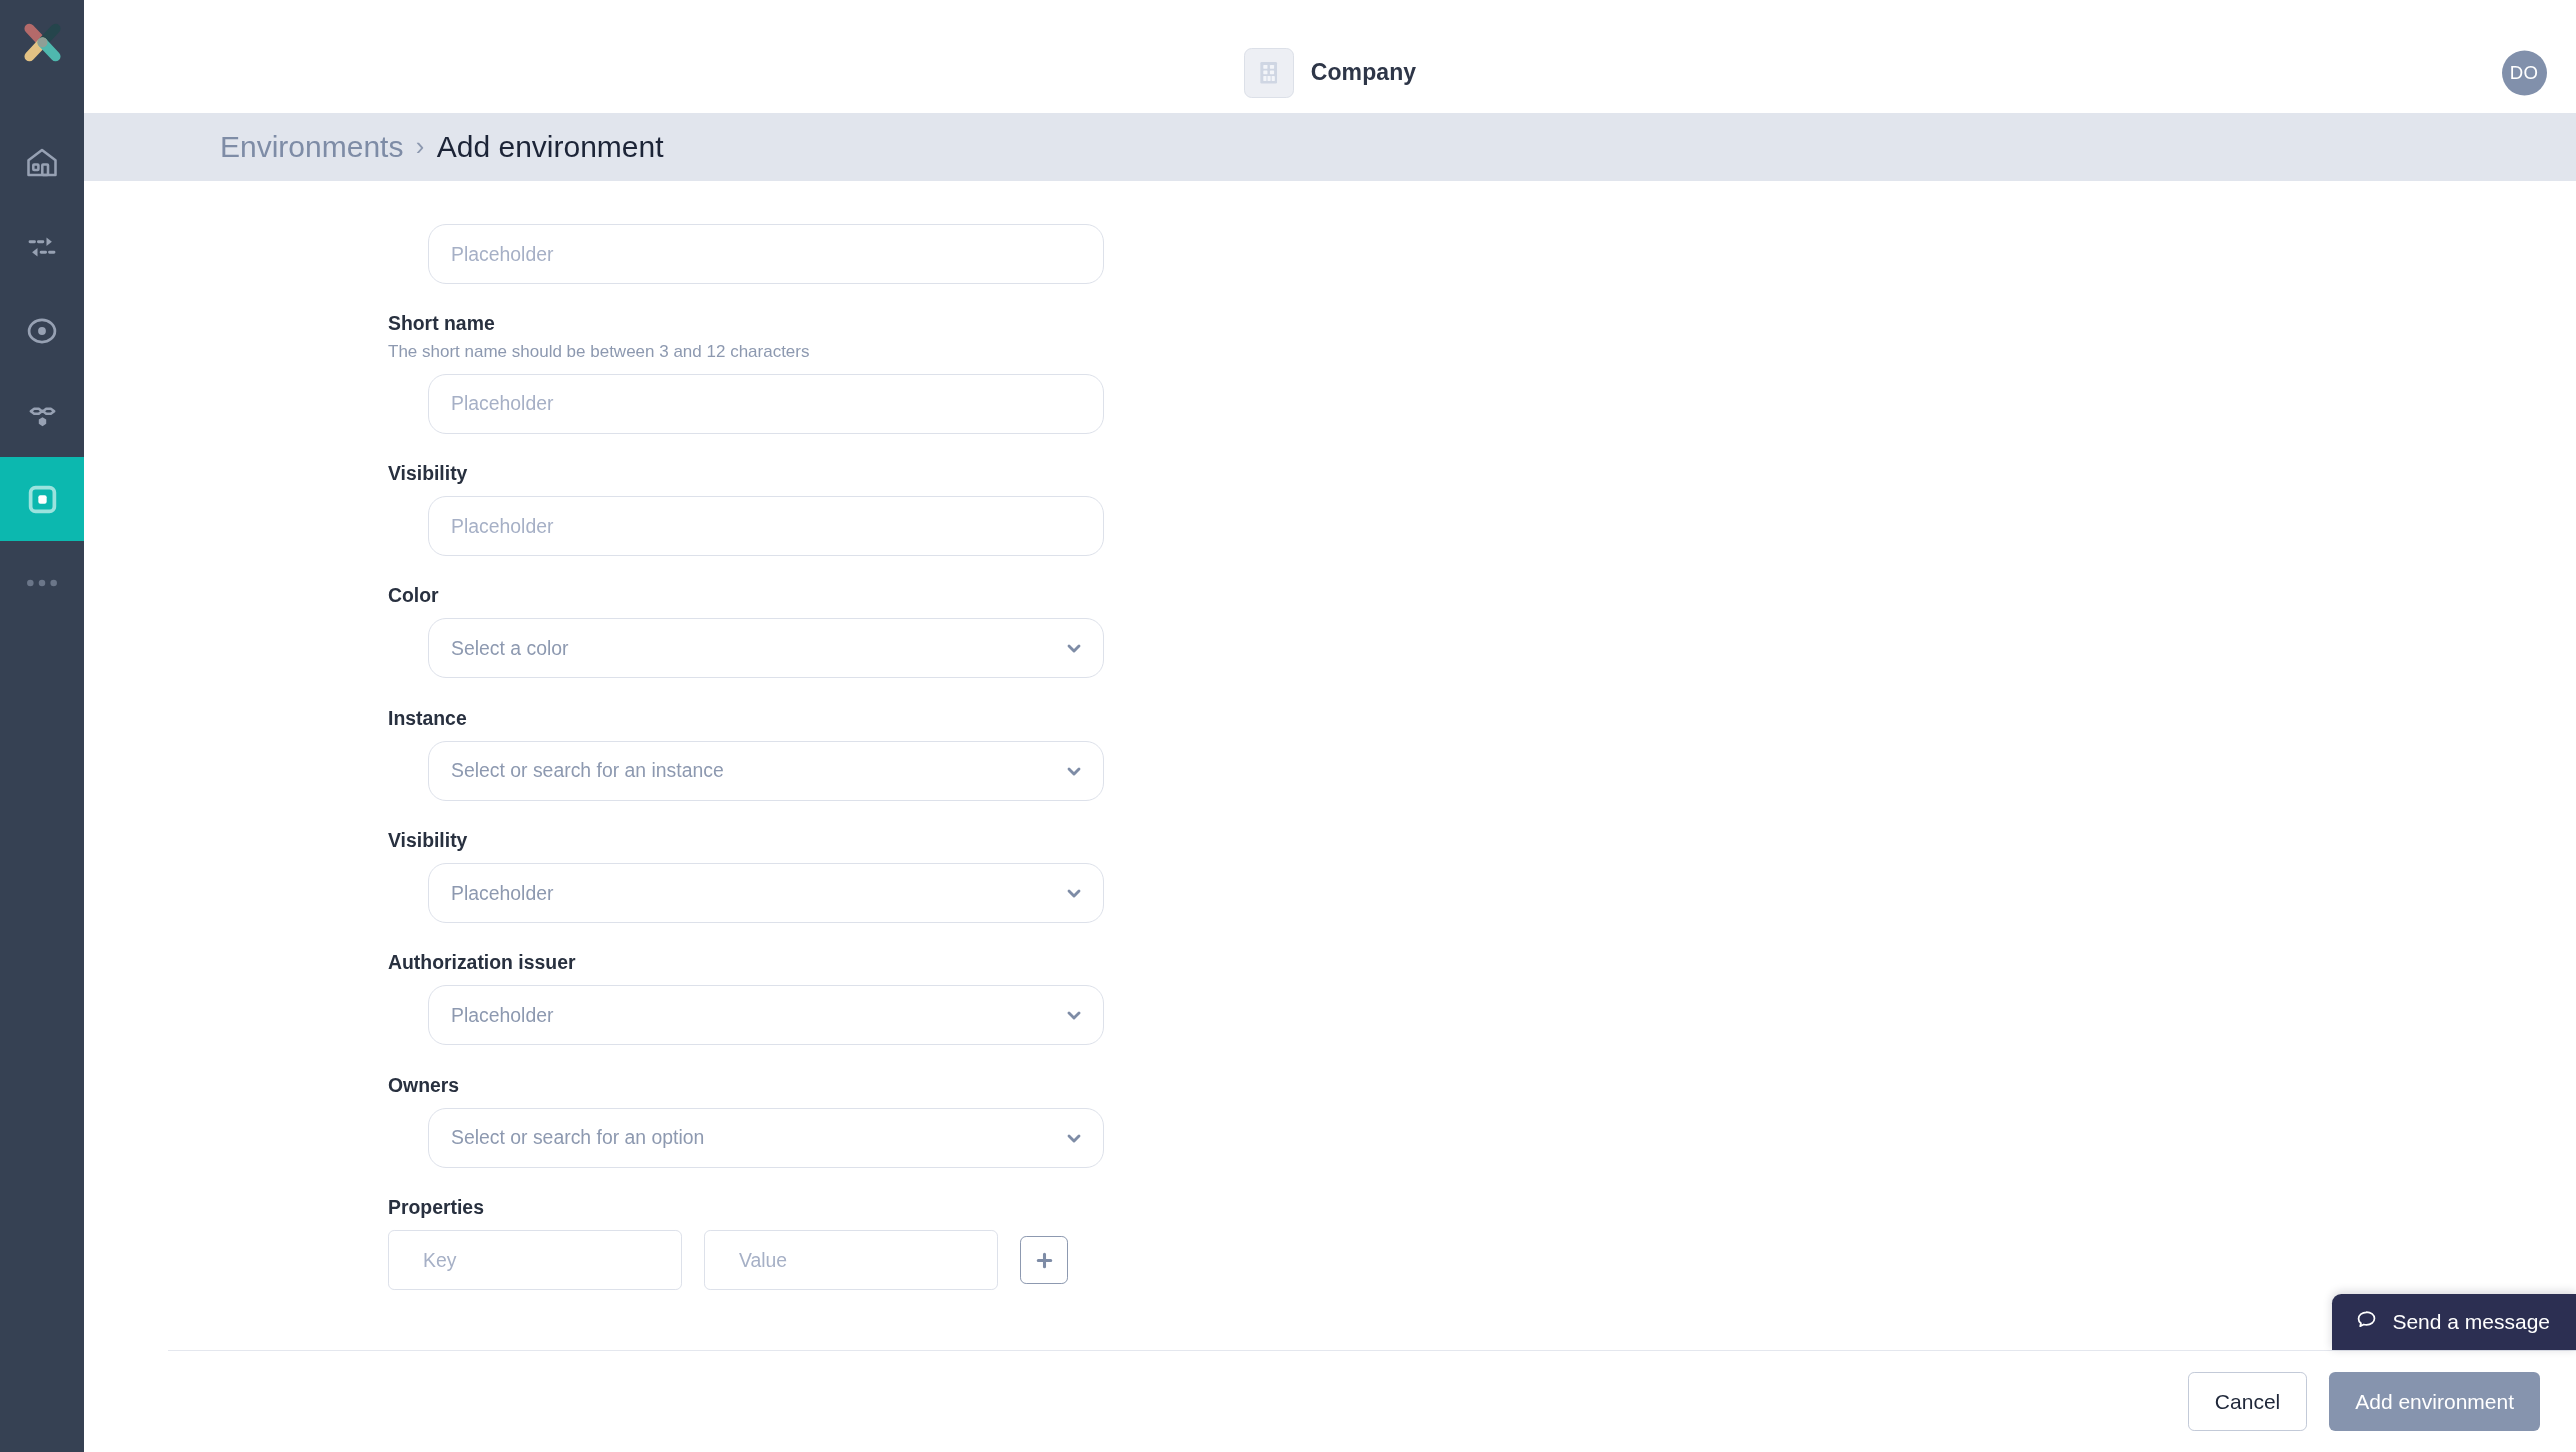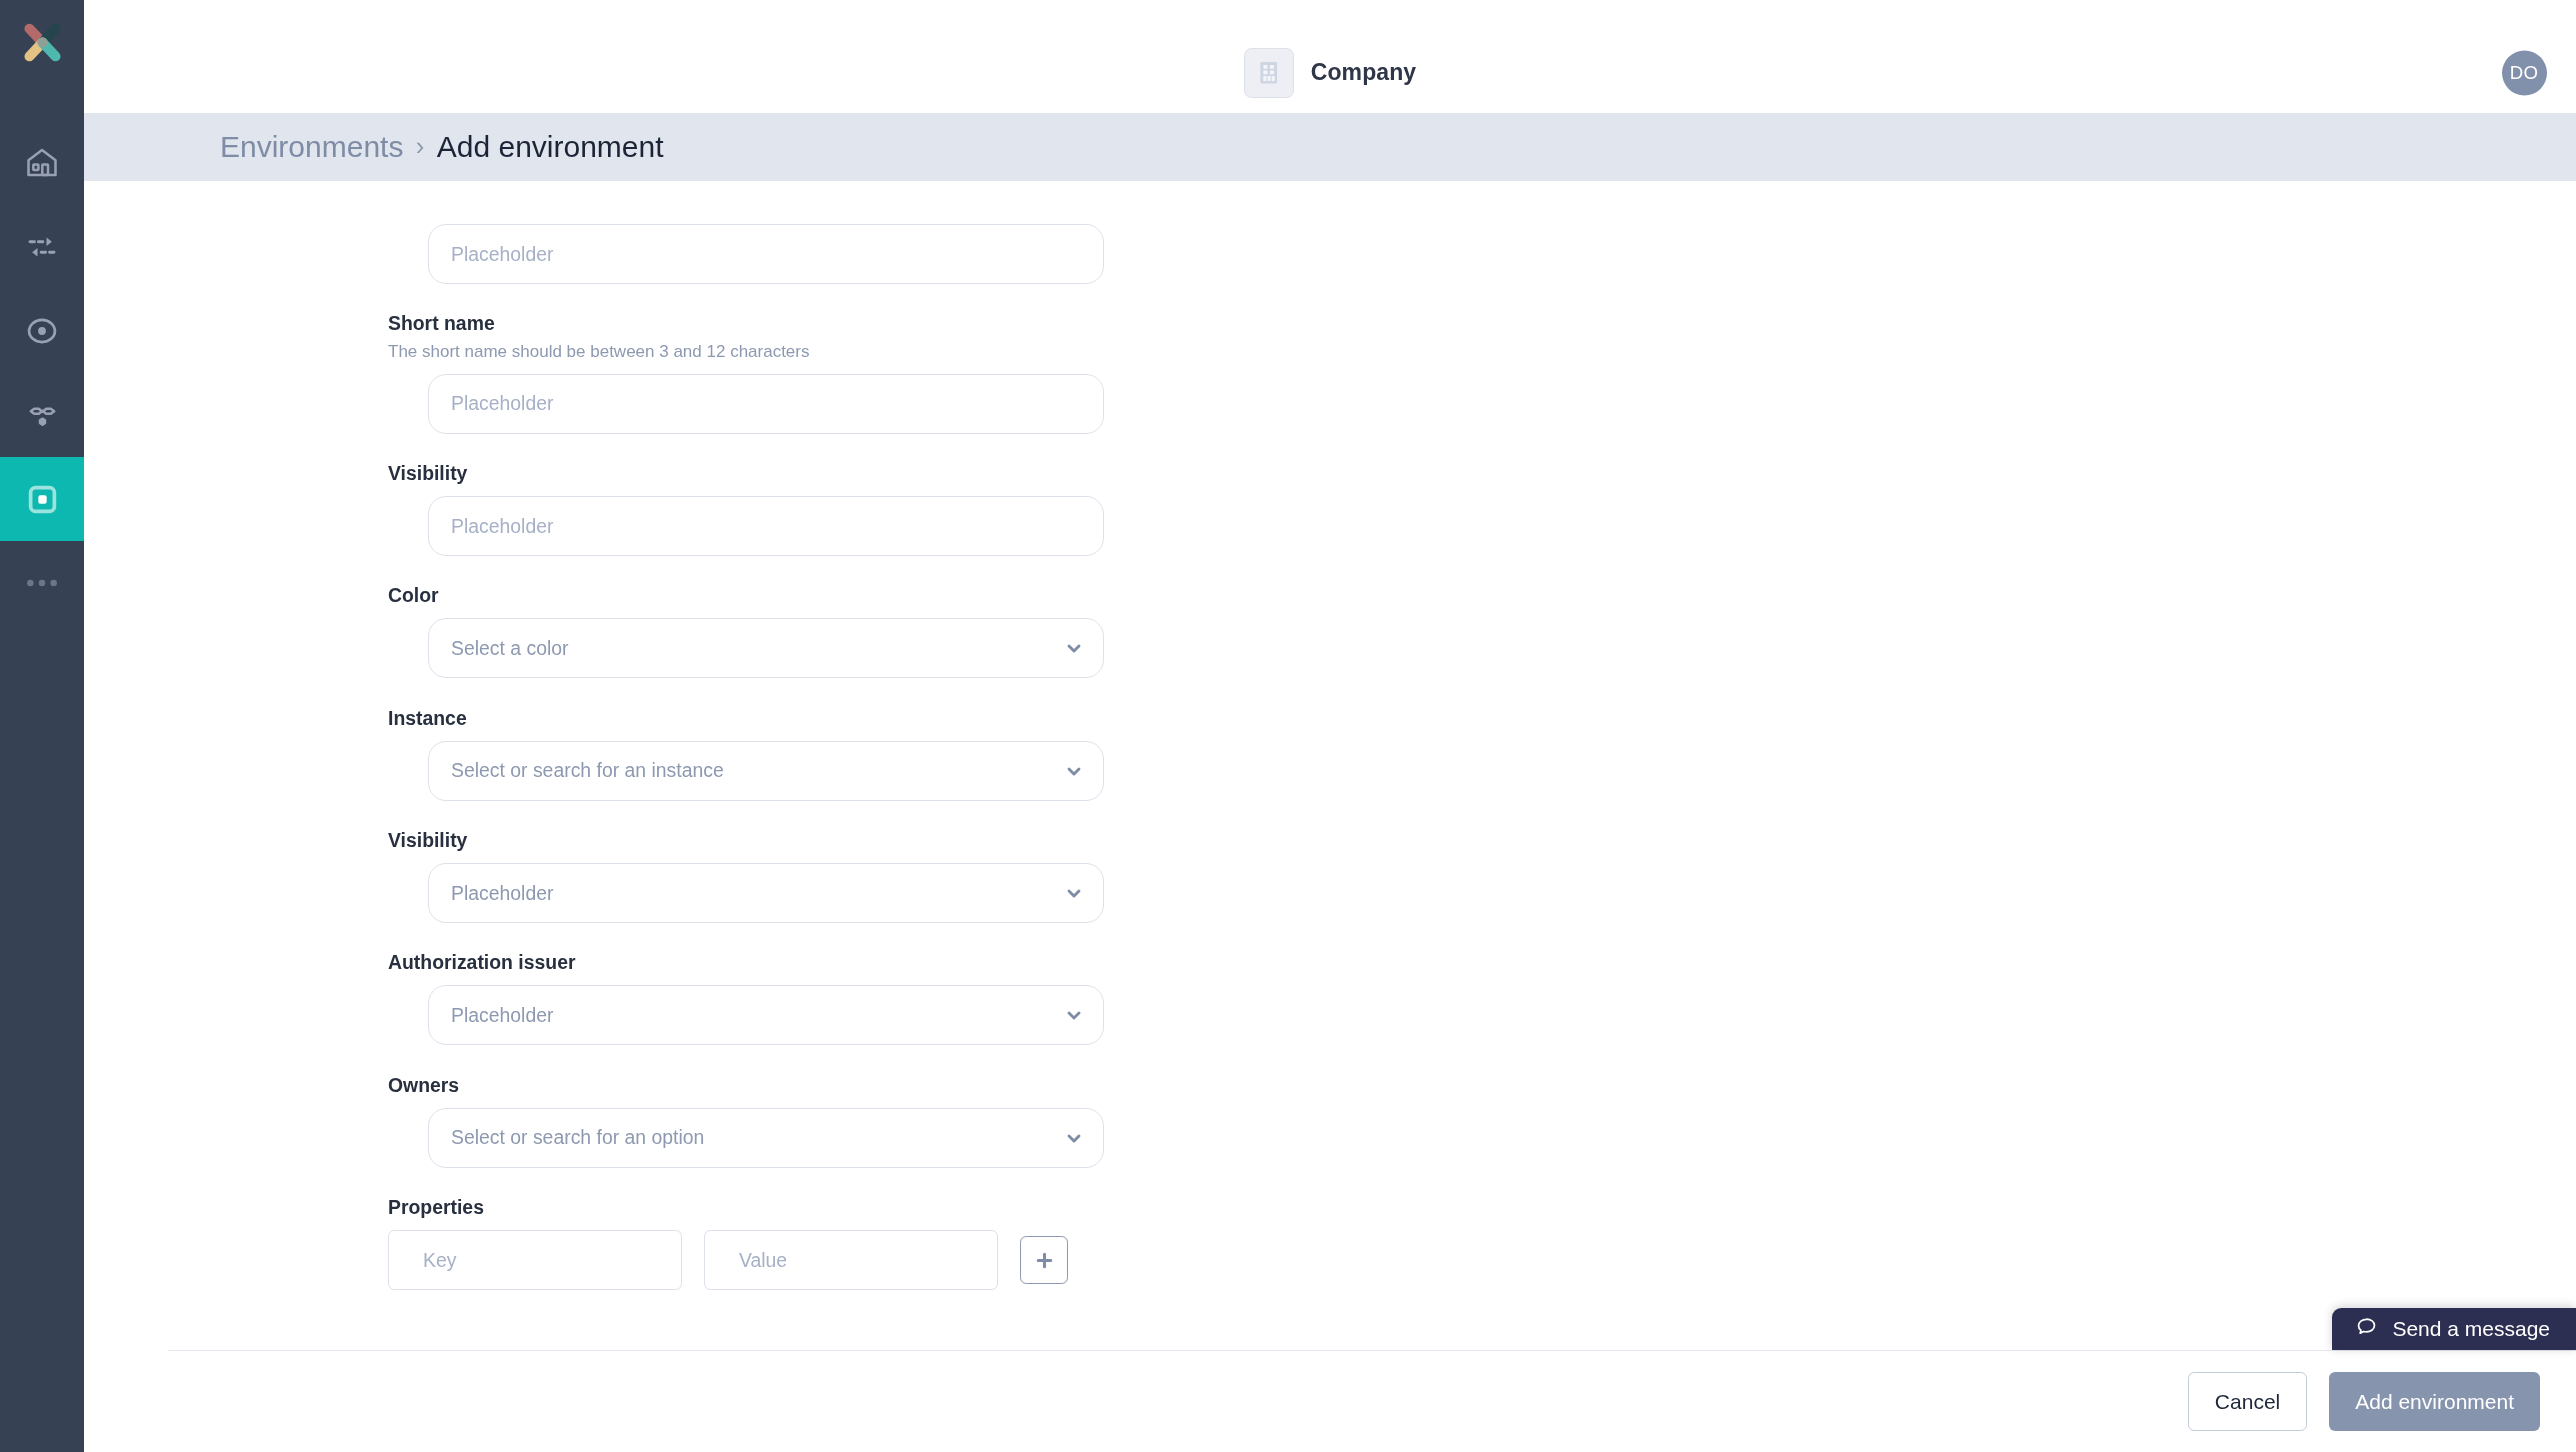--- a/index.html
+++ b/index.html
@@ -143,21 +143,21 @@
     height: 59px; min-width: 201px; padding: 0 26px;
     border: none; border-radius: 6.2px; background: #8694AE;
     color: #ffffff; font-size: 21px; font-weight: 400;
     display: flex; align-items: center; justify-content: center;
     cursor: pointer; font-family: "Liberation Sans", sans-serif;
   }
 
   
   .chat {
     position: absolute; right: 0px; bottom: 102px;
-    height: 42px; padding: 0 26px 0 23px;
+    height: 56px; padding: 0 26px 0 23px;
     background: #2C2F52; border-radius: 9.3px 0 0 0;
     display: flex; align-items: center; gap: 14px;
     color: #ffffff; font-size: 21px; font-weight: 400;
     cursor: pointer; z-index: 6;
     box-shadow: 0 -1.5px 9.3px rgba(20,24,45,.18);
   }
 </style>
 </head>
 <body>
 

